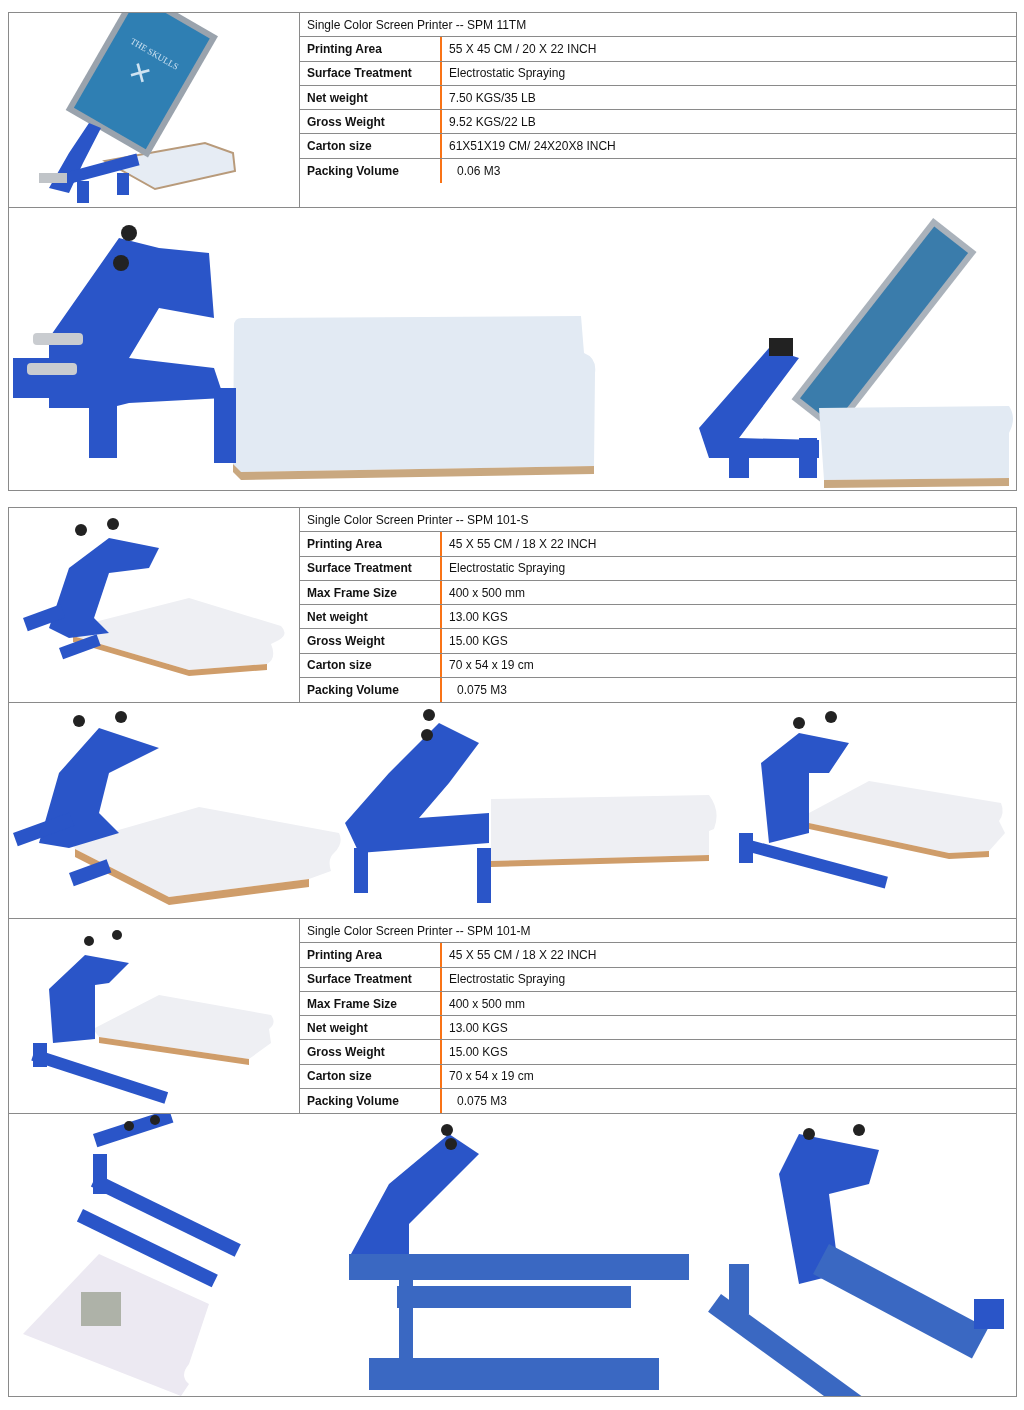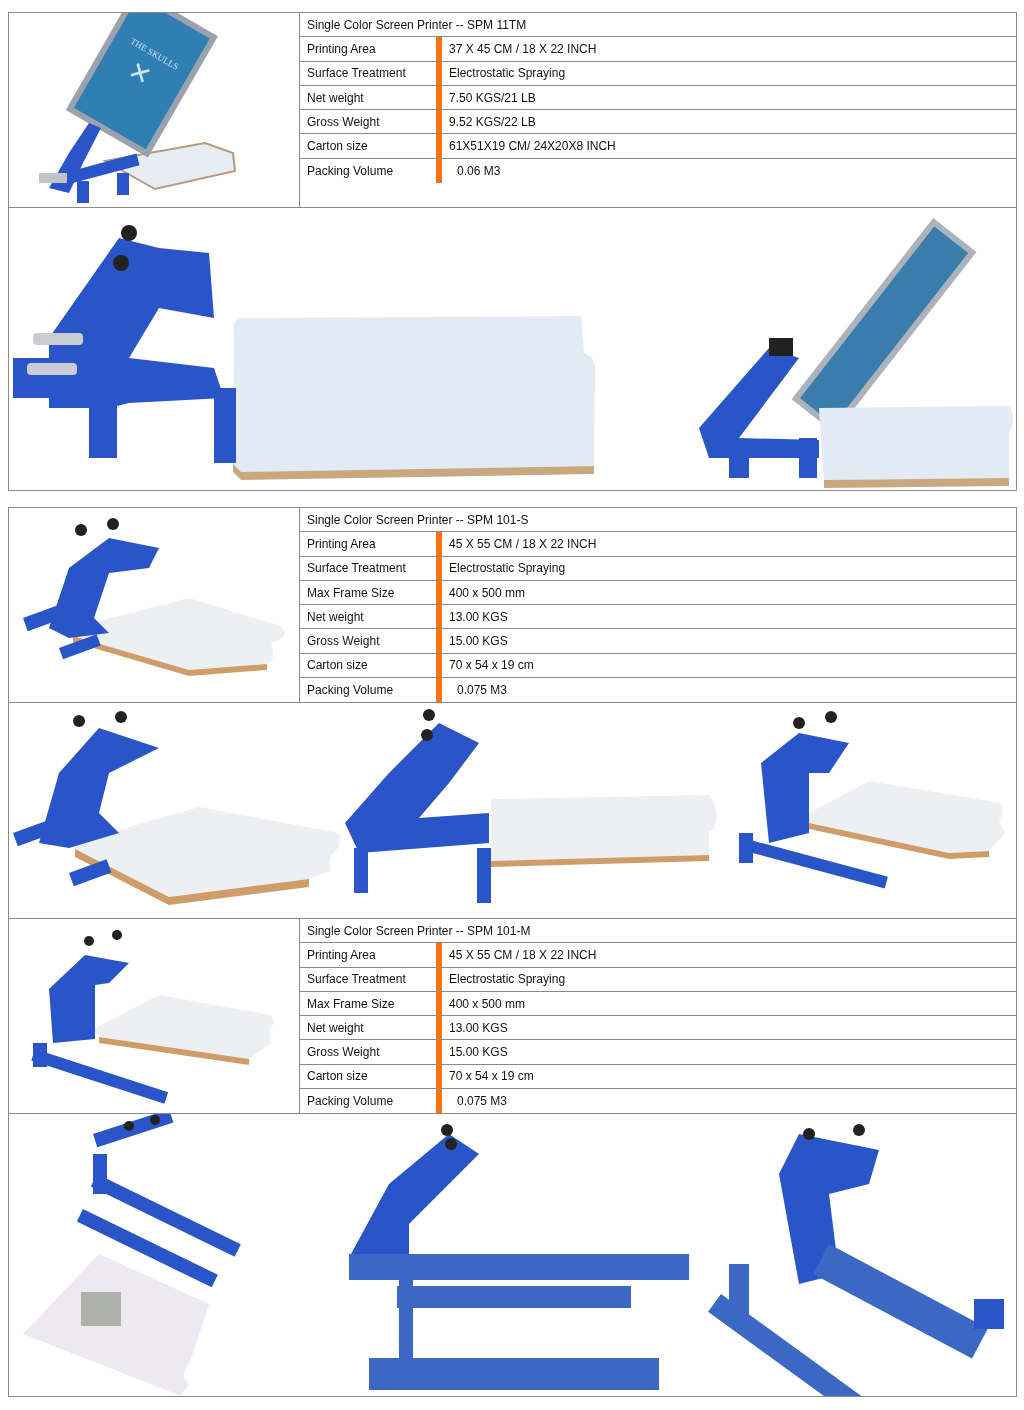--- a/index.html
+++ b/index.html
@@ -6,21 +6,21 @@
   html, body { width: 1024px; height: 1410px; background: #ffffff; overflow: hidden; }
   body { position: relative; font-family: "Liberation Sans", sans-serif; color: #111; }
 
   .block { position: absolute; left: 8px; width: 1009px; border: 1px solid #8a8a8a; background: #fff; }
   .spec-row { position: absolute; left: 0; width: 100%; display: flex; }
   .thumb { position: absolute; left: 0; top: 0; width: 291px; height: 100%; border-right: 1px solid #8a8a8a; overflow: hidden; }
   .spec-table { position: absolute; left: 291px; top: 0; right: 0; height: 100%; }
   .spec-table .tr { display: flex; height: 24.3px; border-bottom: 1px solid #8a8a8a; font-size: 12px; align-items: center; }
   .spec-table .tr:last-child { border-bottom: none; gap: 8px; }
   .spec-table .title { padding-left: 7px; }
-  .spec-table .lbl { width: 142px; padding-left: 7px; height: 100%; display: flex; align-items: center; border-right: 6px solid #f97316; }
+  .spec-table .lbl { width: 142px; padding-left: 7px; height: 100%; display: flex; align-items: center; border-right: 2px solid #f97316; font-weight: bold; }
   .spec-table .val { padding-left: 7px; }
   .photos { position: absolute; left: 0; width: 100%; border-top: 1px solid #8a8a8a; overflow: hidden; }
 
   svg { display: block; }
 </style>
 </head>
 <body>
 
 <div class="block" style="top:12px;height:479px;">
   <div class="spec-row" style="top:0;height:194px;">
@@ -42,29 +42,29 @@
         <rect x="108" y="160" width="12" height="22" fill="#2a55c8"></rect>
         <rect x="30" y="160" width="28" height="10" fill="#c0c4c8"></rect>
       </svg>
     </div>
     <div class="spec-table">
       <div class="tr">
           <span class="title">Single Color Screen Printer -- SPM 11TM</span>
         </div>
       <div class="tr">
           <span class="lbl">Printing Area</span>
-          <span class="val">37 X 45 CM / 18 X 22 INCH</span>
+          <span class="val">55 X 45 CM / 20 X 22 INCH</span>
         </div>
       <div class="tr">
           <span class="lbl">Surface Treatment</span>
           <span class="val">Electrostatic Spraying</span>
         </div>
       <div class="tr">
           <span class="lbl">Net weight</span>
-          <span class="val">7.50 KGS/21 LB</span>
+          <span class="val">7.50 KGS/35 LB</span>
         </div>
       <div class="tr">
           <span class="lbl">Gross Weight</span>
           <span class="val">9.52 KGS/22 LB</span>
         </div>
       <div class="tr">
           <span class="lbl">Carton size</span>
           <span class="val">61X51X19 CM/ 24X20X8 INCH</span>
         </div>
       <div class="tr">

